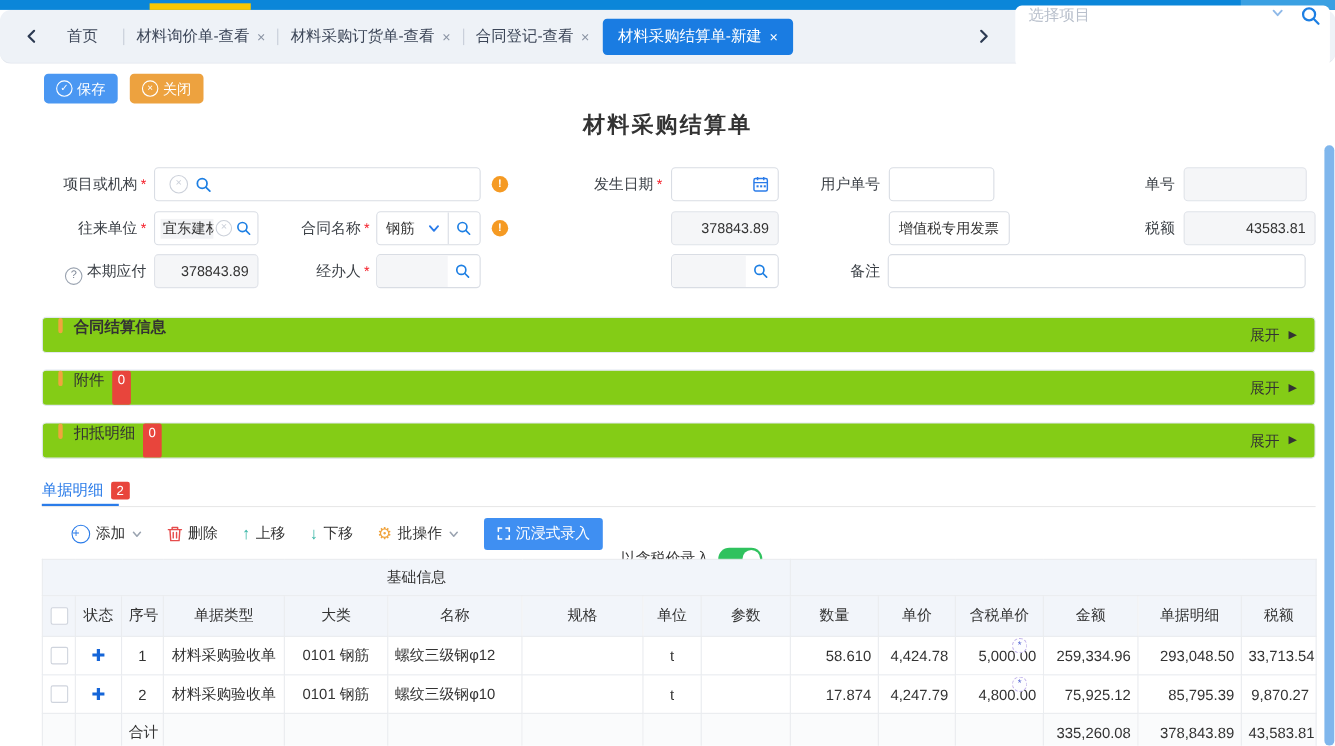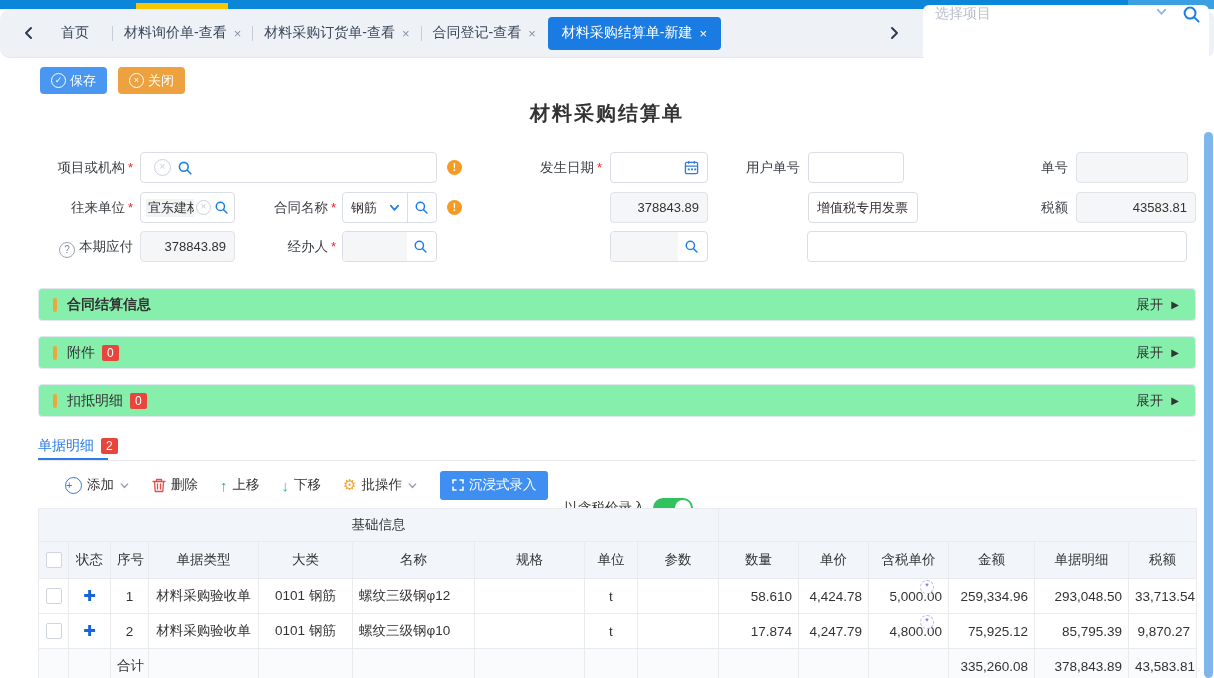--- a/index.html
+++ b/index.html
@@ -54,22 +54,22 @@
   .q-icon{flex:none;margin-left:6px;color:#1d7fe3;cursor:pointer;}
   .chip{background:#f2f3f5;padding:0 2px;}
   .info-dot{position:absolute;width:15px;height:15px;background:#f59a23;border-radius:50%;color:#fff;
             font-size:10px;font-weight:bold;line-height:15px;text-align:center;cursor:pointer;}
   .grp-div{width:1px;align-self:stretch;background:#d9dde4;margin:0 0 0 6px;flex:none;}
   .inp.halfgray{padding:0;}
   .inp.halfgray .grayzone{flex:1;height:100%;background:#f5f6f8;}
   .inp.halfgray .q-icon{margin:0 8px 0 6px;}
 
   
-  .section{position:absolute;left:38px;width:1158px;height:33px;background:#86efac;border:1px solid #e2e8f1;
-           border-radius:4px;box-sizing:border-box;display:flex;align-items:center;cursor:pointer;}
+  .section{position:absolute;left:38px;width:1158px;height:33px;background:#84cc16;border:1px solid #e2e8f1;
+           border-radius:4px;box-sizing:border-box;display:flex;cursor:pointer;}
   .sec-marker{width:4px;height:14px;background:#f0a43e;border-radius:2px;margin-left:14px;flex:none;}
   .sec-title{margin-left:10px;font-size:14px;color:#333;}
   .sec-title.bold{font-weight:bold;}
   .badge{background:#e8453c;color:#fff;font-size:12px;line-height:16px;padding:0 5px;border-radius:2px;margin-left:7px;}
   .sec-expand{margin-left:auto;margin-right:16px;font-size:13.5px;color:#333;display:flex;align-items:center;}
   .sec-expand .tri{font-size:10px;margin-left:8px;}
 
   
   .detail-tab{position:absolute;left:38px;top:437px;display:flex;align-items:center;cursor:pointer;}
   .detail-tab .t{color:#2b7ce9;font-size:14px;}
@@ -252,20 +252,21 @@
         <line x1="10.3" y1="10.3" x2="13.8" y2="13.8" stroke="currentColor" stroke-width="1.6" stroke-linecap="round"></line>
       </svg>
   </div>
   <div class="inp halfgray" style="left:610px;top:231px;width:98px">
     <span class="grayzone"></span>
     <svg class="q-icon" width="15" height="15" viewBox="0 0 16 16">
         <circle cx="6.8" cy="6.8" r="4.4" fill="none" stroke="currentColor" stroke-width="1.6"></circle>
         <line x1="10.3" y1="10.3" x2="13.8" y2="13.8" stroke="currentColor" stroke-width="1.6" stroke-linecap="round"></line>
       </svg>
   </div>
+  <div class="lbl" style="left:680px;top:231px;width:120px">备注</div>
   <div class="inp" style="left:807px;top:231px;width:380px">
       <span class="txt"></span>
     </div>
 
   <div class="section" style="top:288px">
     <span class="sec-marker"></span>
     <span class="sec-title bold">合同结算信息</span>
     <span class="sec-expand">
         <span>展开</span>
         <span class="tri">▶</span>

